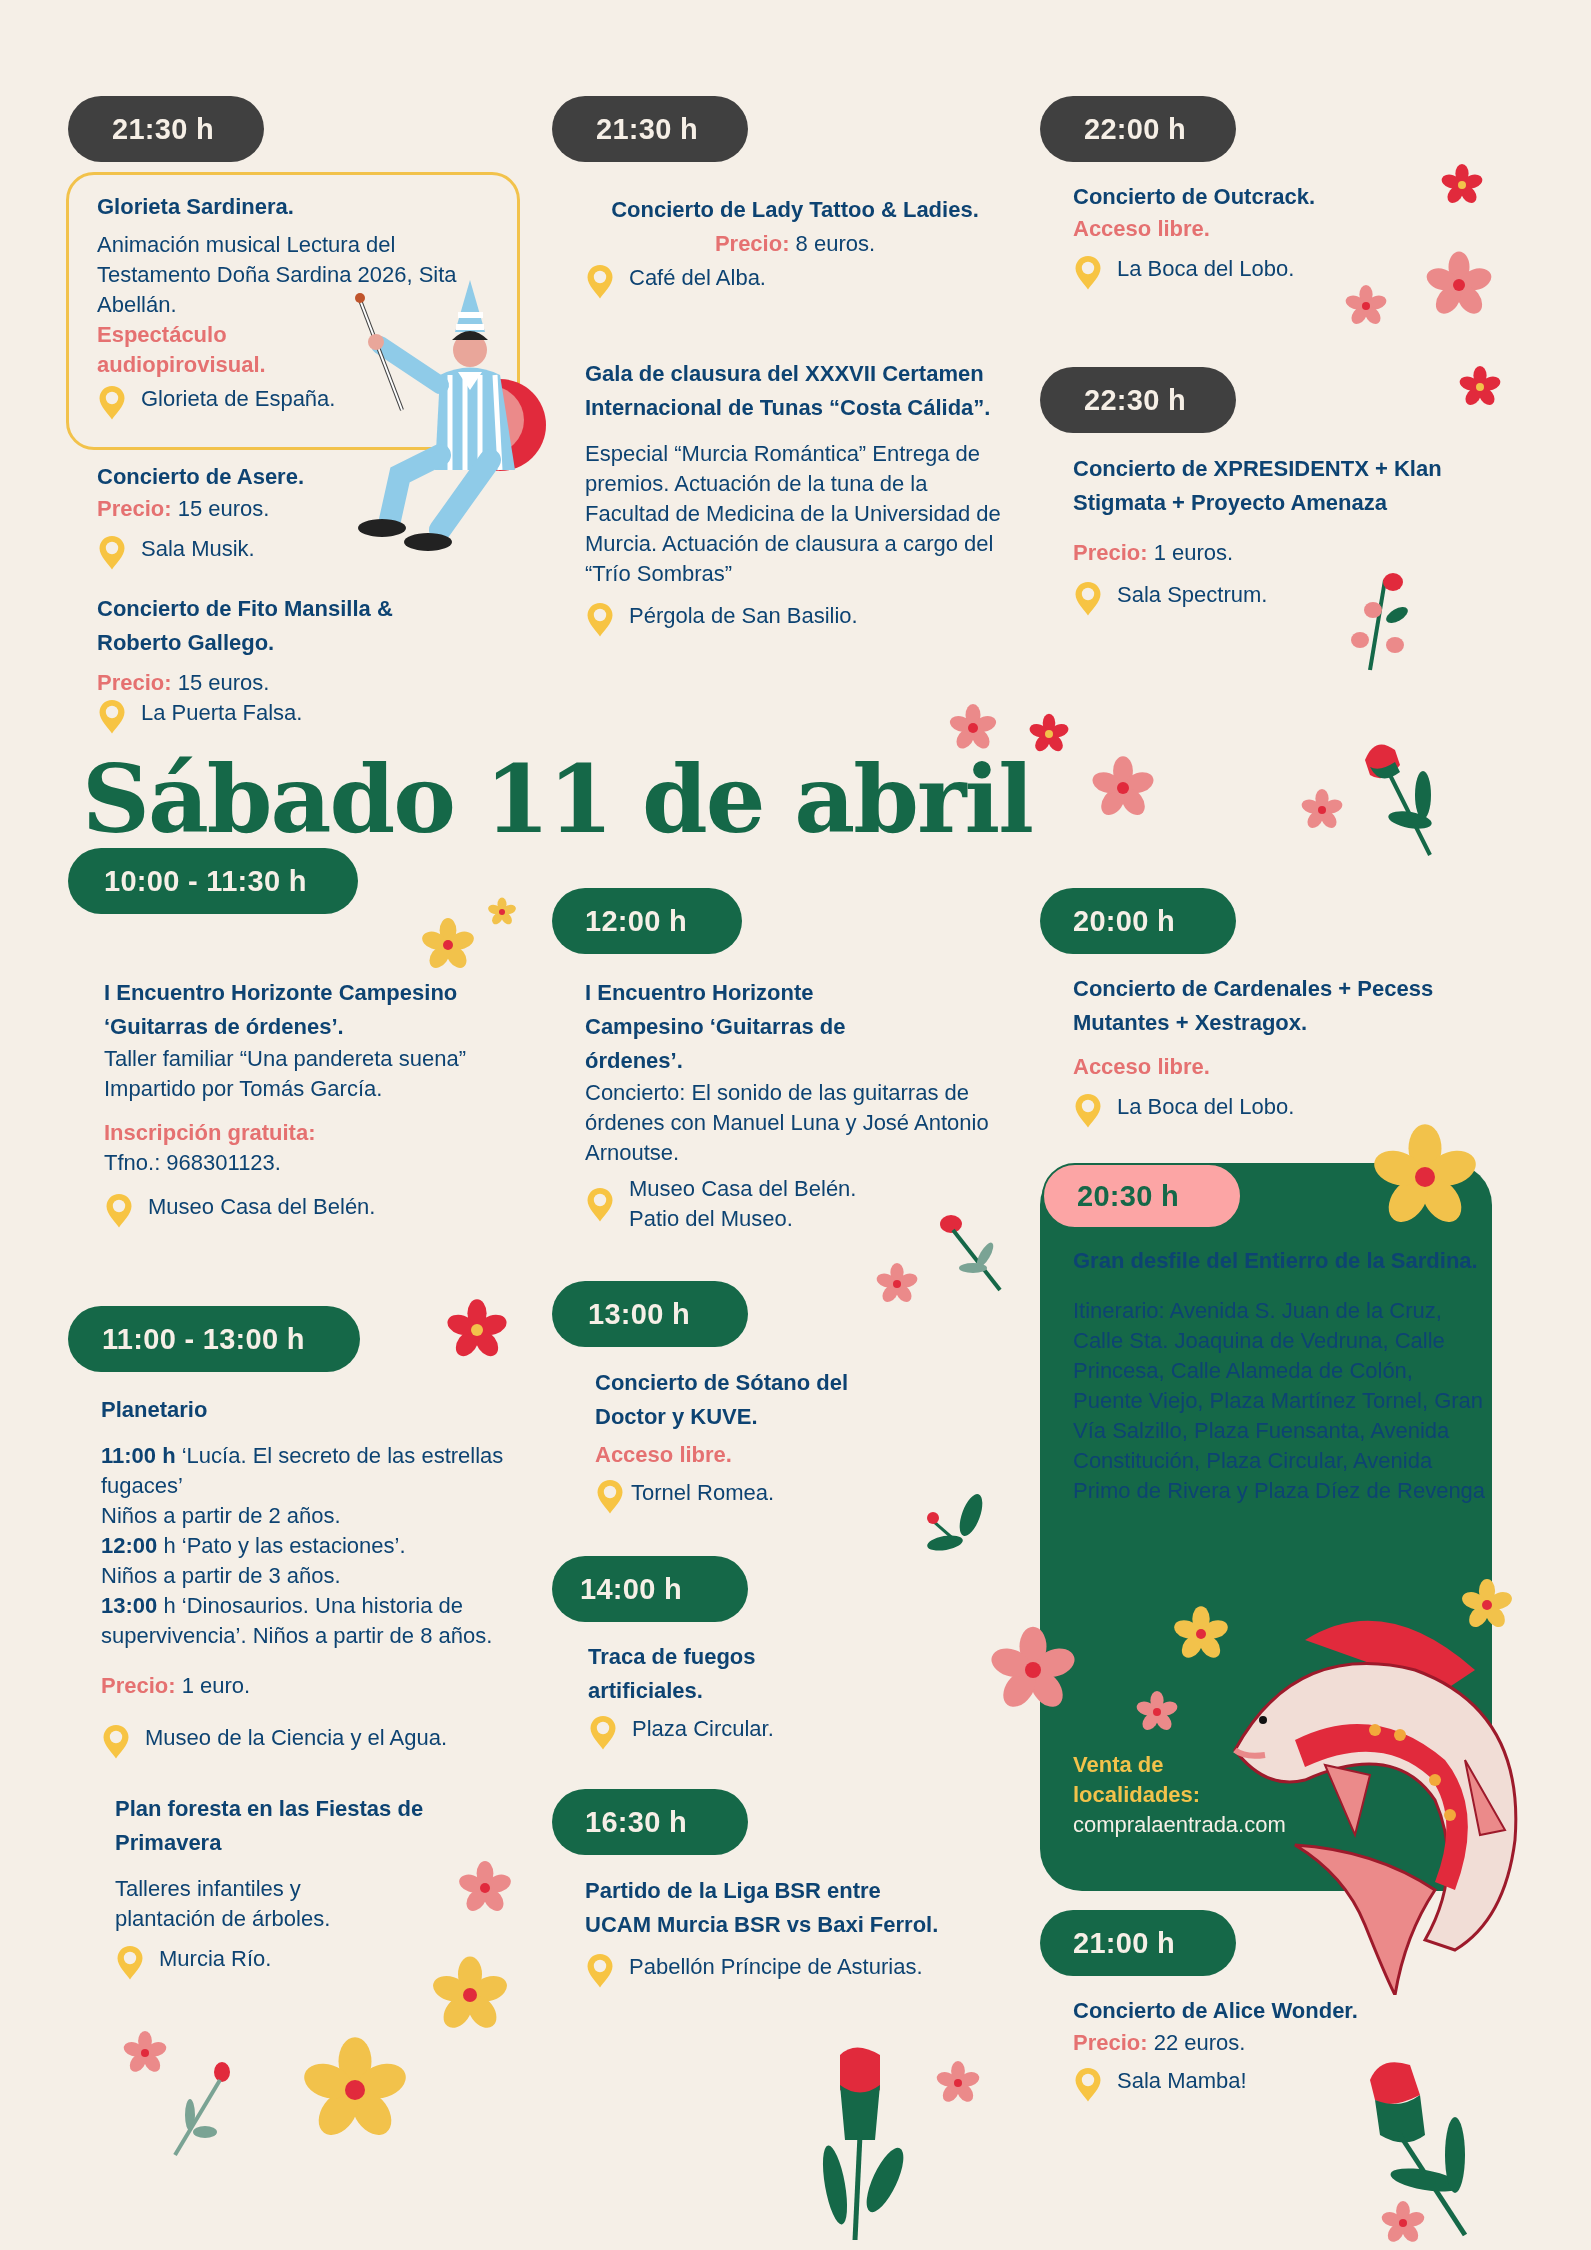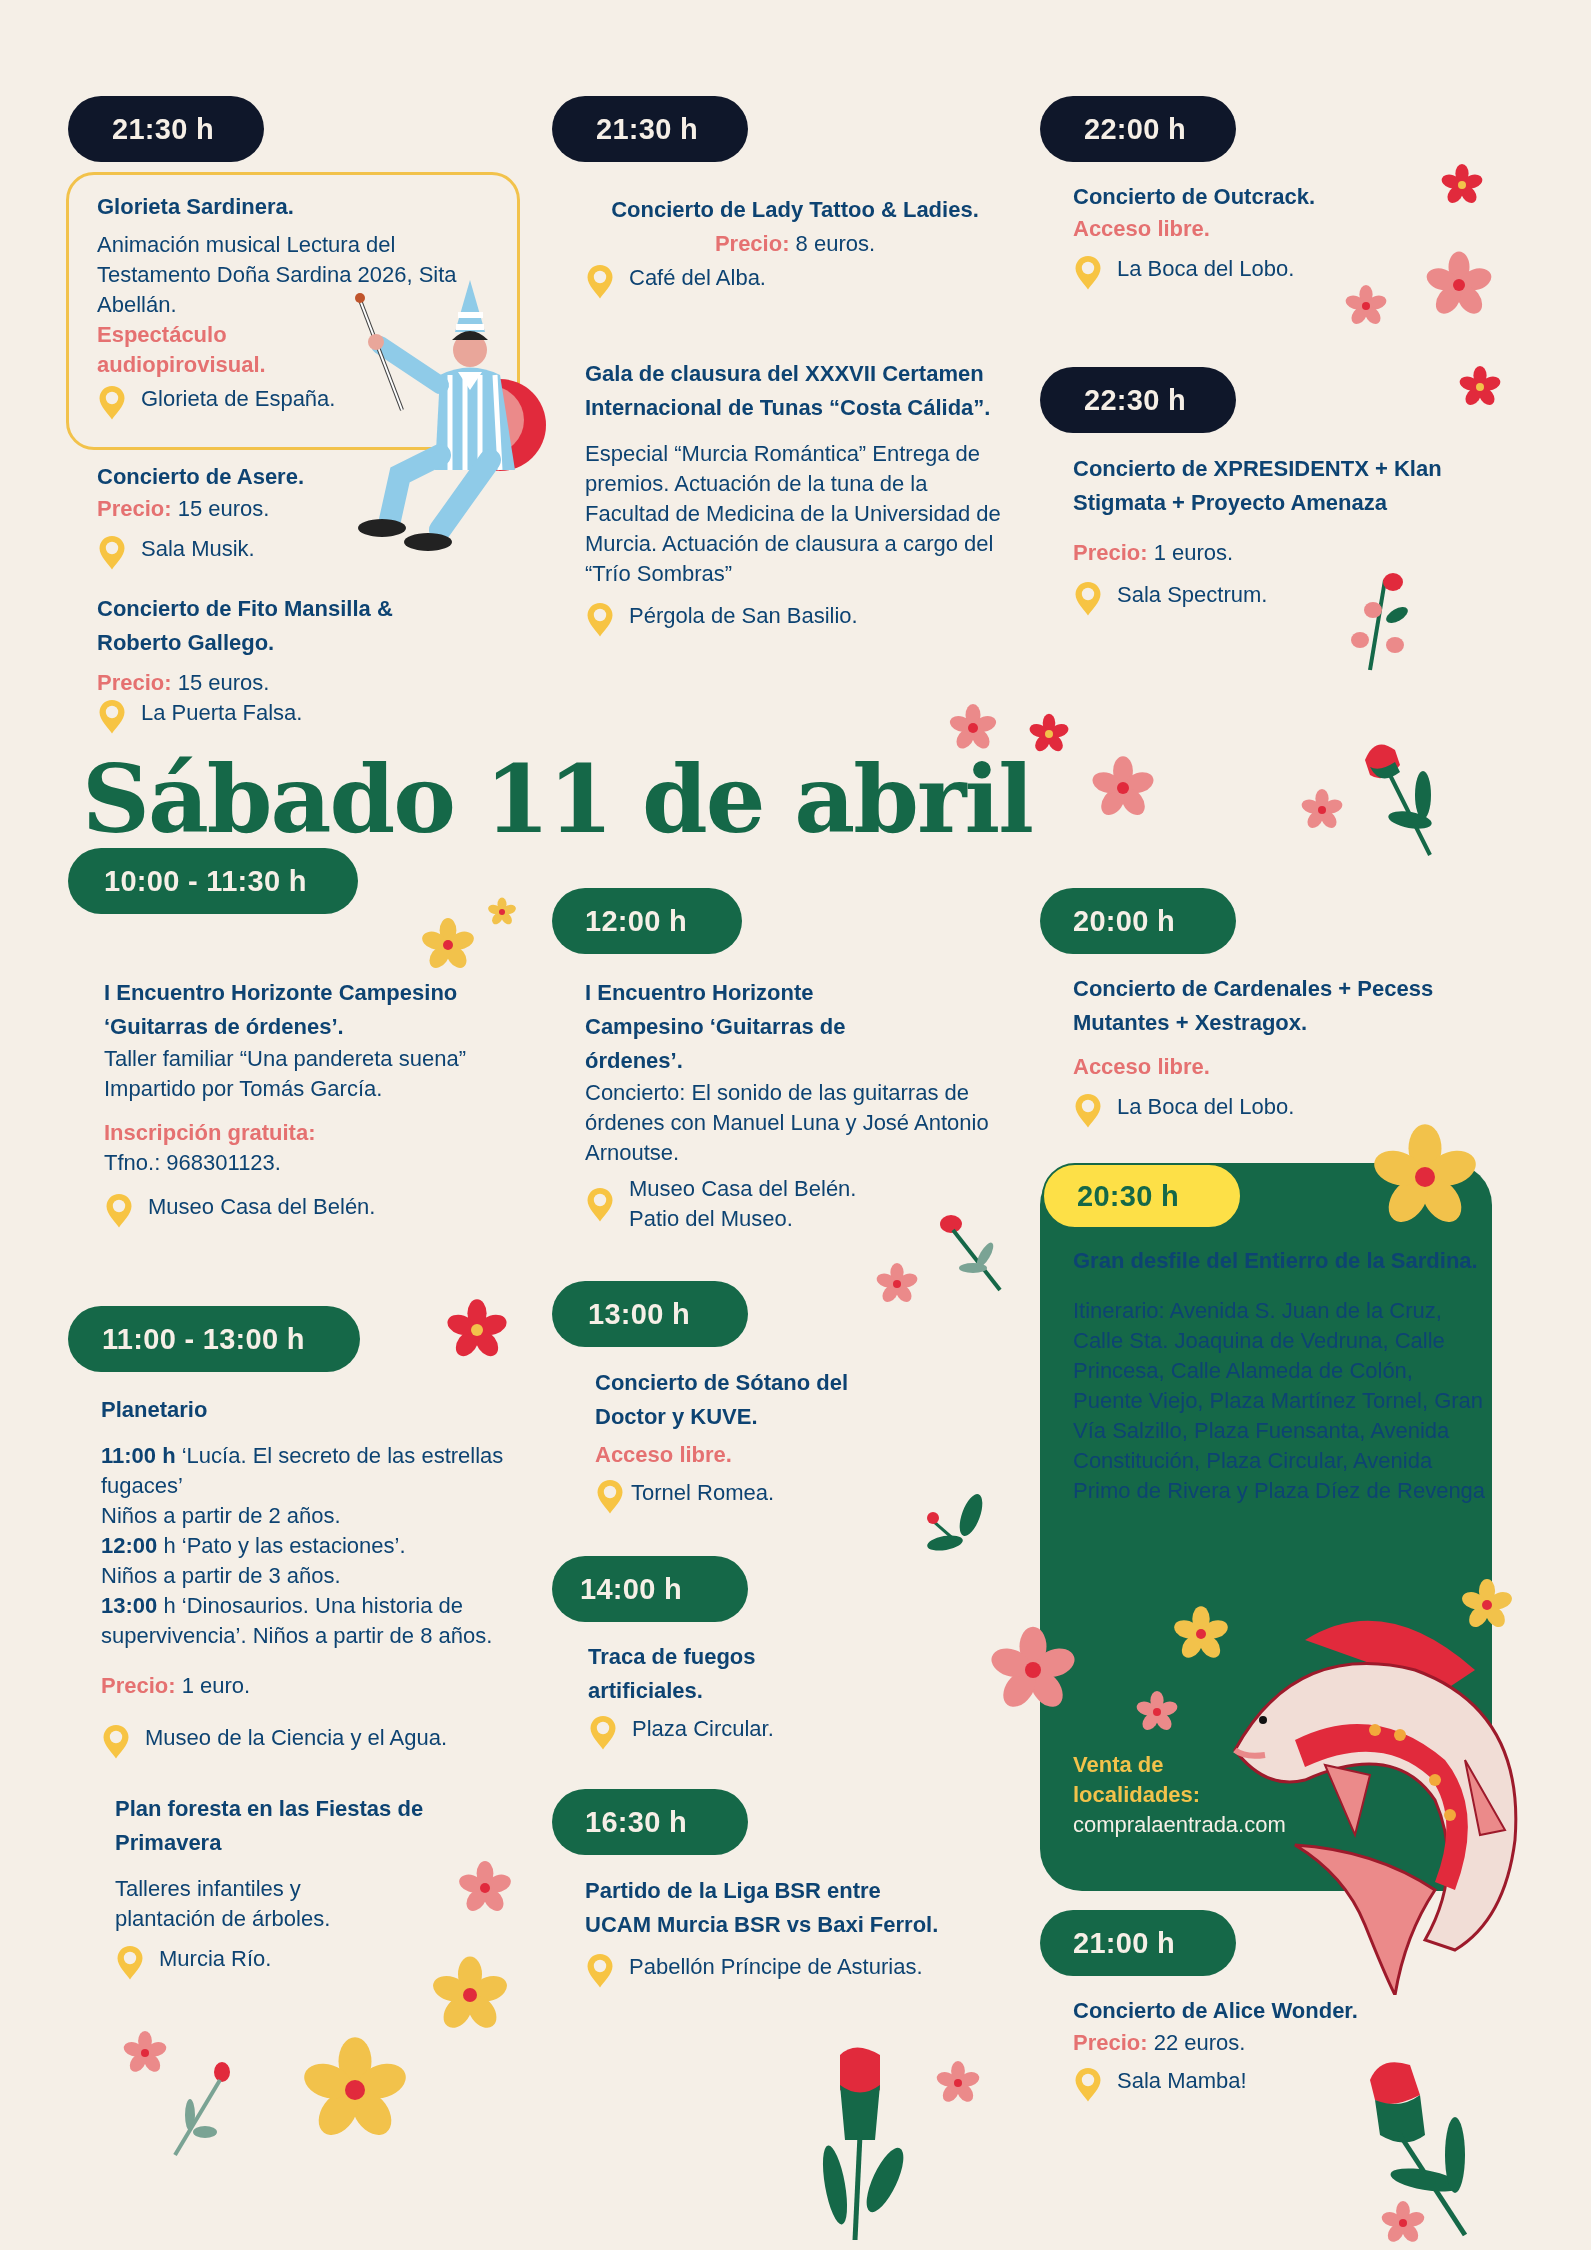--- a/index.html
+++ b/index.html
@@ -1,23 +1,23 @@
 <!DOCTYPE html>
 <html><head>
 <meta charset="utf-8">
 <style>
   html,body{margin:0;padding:0;}
   body{width:1591px;height:2250px;background:#f5efe7;position:relative;overflow:hidden;
        font-family:"Liberation Sans","DejaVu Sans",sans-serif;color:#0d4372;}
   .abs{position:absolute;}
   .pill{position:absolute;height:66px;border-radius:33px;color:#f6efe6;font-weight:700;
         font-size:29px;display:flex;align-items:center;box-sizing:border-box;padding-left:44px;letter-spacing:0.3px;}
-  .pill.red{background:#0f172a;}
+  .pill.red{background:#404040;}
   .pill.green{background:#156848;}
-  .pill.light{background:#fde047;color:#156848;border:2px solid #156848;}
+  .pill.light{background:#fca5a5;color:#156848;border:2px solid #156848;}
   .title{font-weight:700;font-size:22px;line-height:34px;color:#0d4372;}
   .body{font-size:22px;line-height:30px;color:#0d4372;}
   .accent{color:#e57171;font-weight:700;}
   .loc{display:flex;align-items:flex-start;gap:14px;font-size:22px;line-height:30px;color:#0d4372;}
   .pin{width:30px;height:38px;flex:0 0 auto;}
   .day-title{font-family:"DejaVu Serif","Liberation Serif",serif;font-weight:700;font-size:94px;
              color:#156848;letter-spacing:-2px;line-height:1;}
   .glorieta-box{border:3px solid #f2c24b;border-radius:28px;}
   .green-card{background:#156848;border-radius:42px;}
   .yellow{color:#f2c24b;font-weight:700;}

